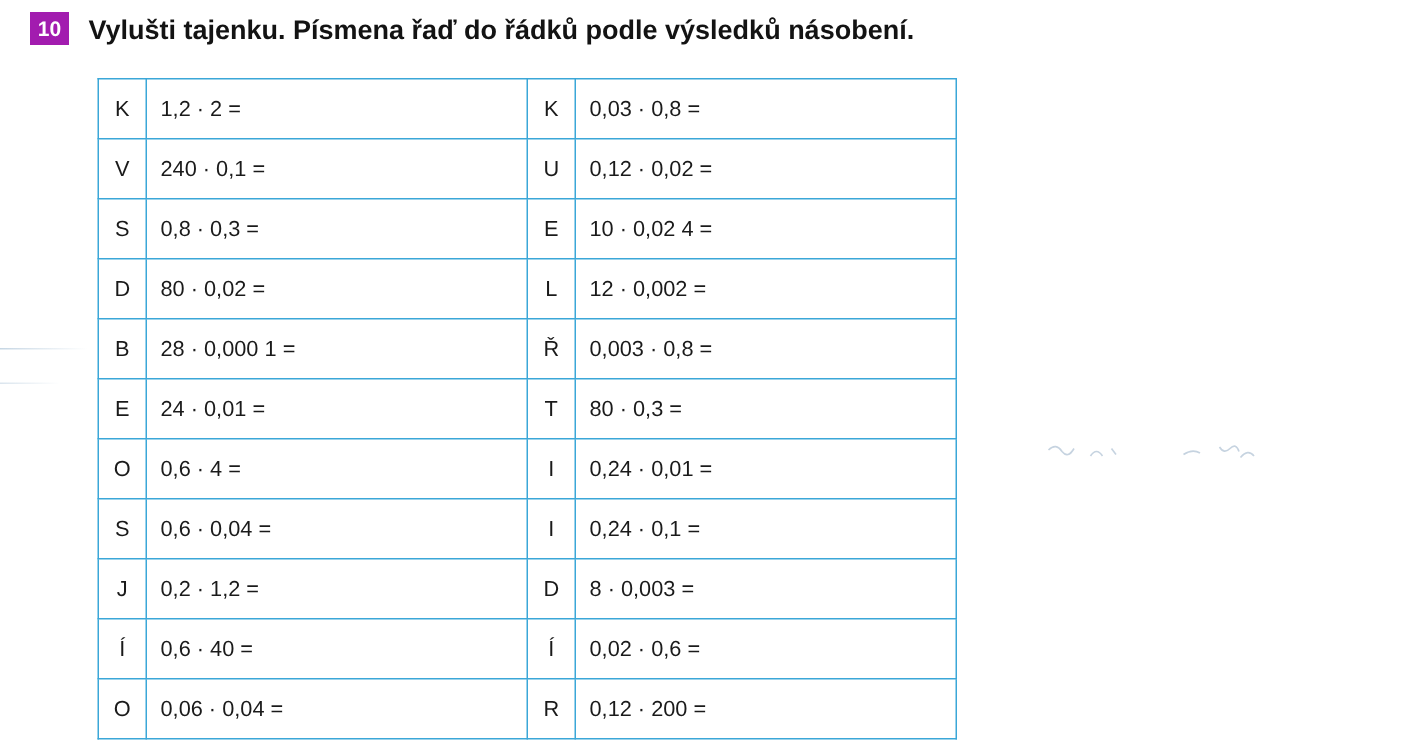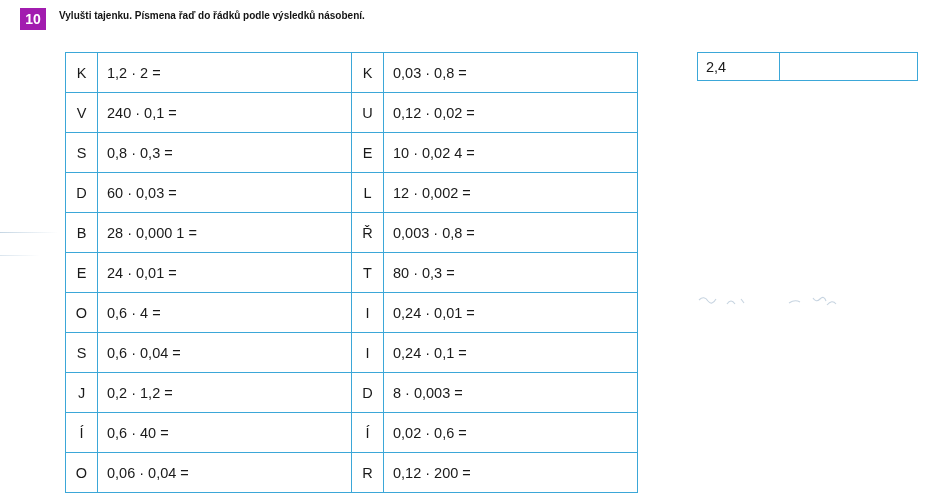--- a/index.html
+++ b/index.html
@@ -57,21 +57,21 @@
     display: flex;
     align-items: center;
     justify-content: center;
     letter-spacing: 0px;
   }
 
   #instruction {
     position: absolute;
     left: 59px;
     top: 10px;
-    font-size: 10px;
+    font-size: 18px;
     font-weight: bold;
     color: #131313;
     white-space: nowrap;
   }
 
   
   #main-table {
     position: absolute;
     left: 65px;
     top: 52px;
@@ -156,21 +156,21 @@
       <td class="expr">0,12 · 0,02 =</td>
     </tr>
     <tr>
       <td class="letter">S</td>
       <td class="expr">0,8 · 0,3 =</td>
       <td class="letter">E</td>
       <td class="expr">10 · 0,02 4 =</td>
     </tr>
     <tr>
       <td class="letter">D</td>
-      <td class="expr">60 · 0,03 =</td>
+      <td class="expr">80 · 0,02 =</td>
       <td class="letter">L</td>
       <td class="expr">12 · 0,002 =</td>
     </tr>
     <tr>
       <td class="letter">B</td>
       <td class="expr">28 · 0,000 1 =</td>
       <td class="letter">Ř</td>
       <td class="expr">0,003 · 0,8 =</td>
     </tr>
     <tr>
@@ -207,18 +207,14 @@
       <td class="letter">O</td>
       <td class="expr">0,06 · 0,04 =</td>
       <td class="letter">R</td>
       <td class="expr">0,12 · 200 =</td>
     </tr>
   </tbody>
 </table>
 
 <table id="key-table">
   <tbody>
-    <tr>
-      <td class="value">2,4</td>
-      <td class="blank"></td>
-    </tr>
   </tbody>
 </table>
 
 </body></html>

